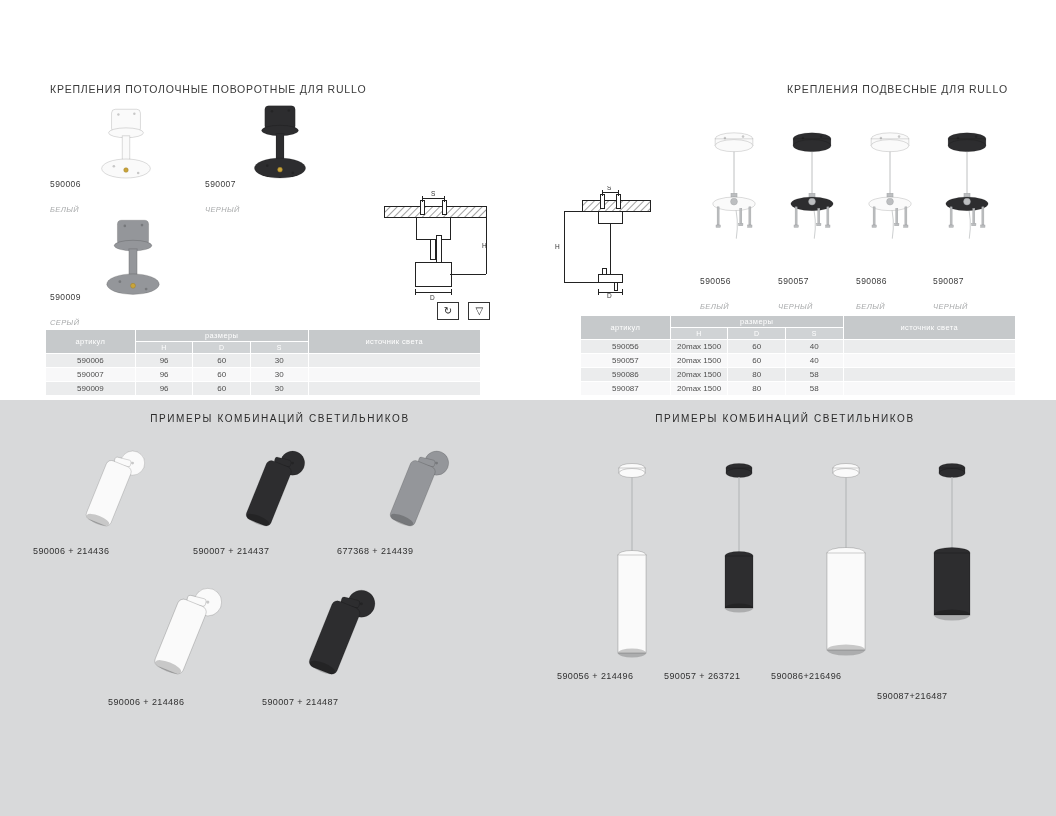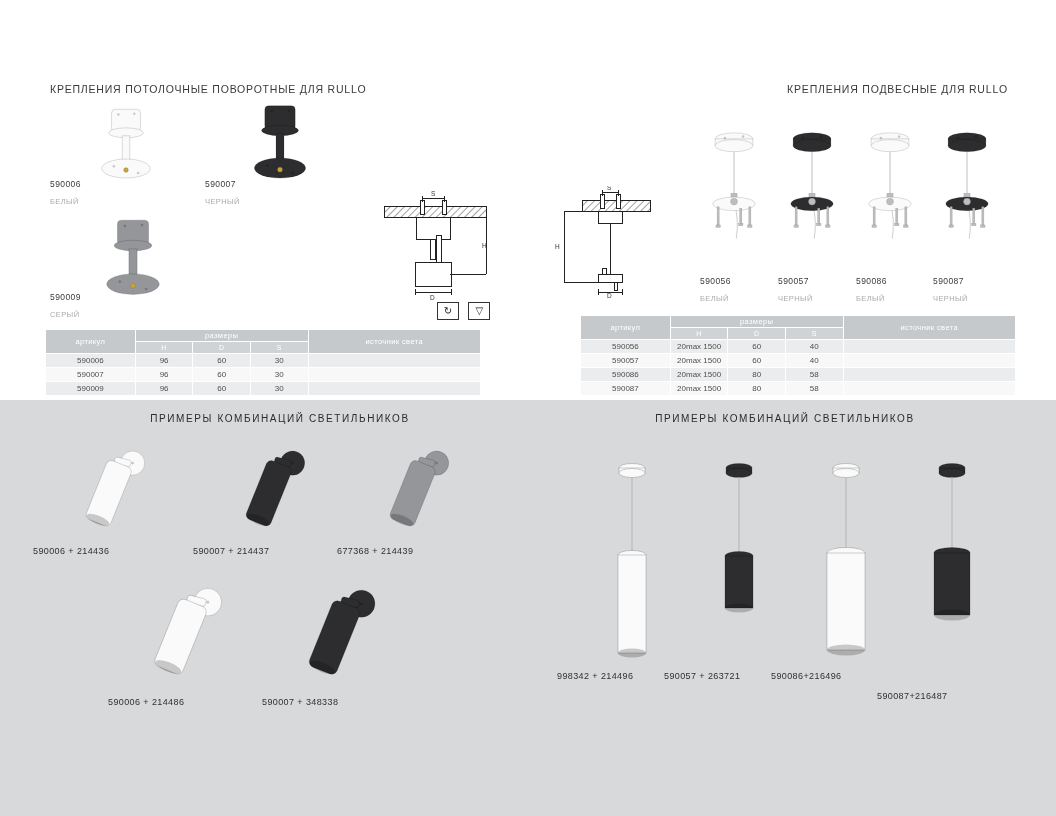--- a/index.html
+++ b/index.html
@@ -4,21 +4,21 @@
 <style>
   html,body{margin:0;padding:0;}
   body{width:1056px;height:816px;position:relative;background:#ffffff;
        font-family:"Liberation Sans", sans-serif;overflow:hidden;}
   .abs{position:absolute;}
   
   .sec-title{font-size:10.5px;letter-spacing:.8px;color:#3a3a3a;font-weight:400;}
   .combo-title{font-size:10px;letter-spacing:1.6px;color:#2b2b2b;font-weight:400;text-align:center;}
   
   .plabel .art{display:block;font-size:8.5px;color:#3a3a3a;letter-spacing:.4px;}
-  .plabel .clr{display:block;font-size:7.5px;color:#a8aaab;letter-spacing:.4px;margin-top:8px;}
+  .plabel .clr{display:block;font-size:7.5px;color:#a8aaab;letter-spacing:.4px;margin-top:16px;font-style:italic;}
   .combo-label{font-size:9px;color:#303030;letter-spacing:.4px;text-align:left;width:150px;}
   
   .prod-white{color:#fafafa;}
   .prod-black{color:#2d2d2f;}
   .prod-gray{color:#94969a;}
   .part{fill:currentColor;stroke:rgba(0,0,0,0.18);stroke-width:1;}
   .shade{fill:rgba(0,0,0,0.20);stroke:none;}
   .metal{fill:#bcbec0;stroke:#9fa1a3;stroke-width:.6;}
   .wire{stroke:#b7b9bb;stroke-width:1.2;fill:none;}
   .cord{stroke:#cfd1d2;stroke-width:1.4;fill:none;}
@@ -305,32 +305,32 @@
 <div class="abs combo-label" style="left:337px;top:546px;">677368 + 214439</div>
 
 <svg class="abs prod-white" style="left:126px;top:578px;" width="112" height="112" viewBox="0 0 120 130">
     <use href="#sym-spot"></use>
   </svg>
 <div class="abs combo-label" style="left:108px;top:697px;">590006 + 214486</div>
 
 <svg class="abs prod-black" style="left:282px;top:580px;" width="108" height="110" viewBox="0 0 120 130">
     <use href="#sym-spot"></use>
   </svg>
-<div class="abs combo-label" style="left:262px;top:697px;">590007 + 348338</div>
+<div class="abs combo-label" style="left:262px;top:697px;">590007 + 214487</div>
 
 <svg class="abs prod-white" style="left:592px;top:460px;" width="80" height="200" viewBox="0 0 80 200">
   <ellipse cx="40" cy="8" rx="13" ry="4.5" class="part"></ellipse>
     <rect x="27" y="8" width="26" height="5" class="part" stroke="none"></rect>
     <ellipse cx="40" cy="13" rx="13" ry="4.5" class="part"></ellipse>
   <line x1="40" y1="17" x2="40" y2="95" class="wire"></line>
   <ellipse cx="40" cy="95" rx="14" ry="4.5" class="part"></ellipse>
   <rect x="26" y="95" width="28" height="98" class="part"></rect>
   <ellipse cx="40" cy="193" rx="14" ry="4.5" class="shade"></ellipse>
 </svg>
-<div class="abs combo-label" style="left:557px;top:671px;">998342 + 214496</div>
+<div class="abs combo-label" style="left:557px;top:671px;">590056 + 214496</div>
 
 <svg class="abs prod-black" style="left:699px;top:460px;" width="80" height="200" viewBox="0 0 80 200">
   <ellipse cx="40" cy="8" rx="13" ry="4.5" class="part"></ellipse>
     <rect x="27" y="8" width="26" height="5" class="part" stroke="none"></rect>
     <ellipse cx="40" cy="13" rx="13" ry="4.5" class="part"></ellipse>
   <line x1="40" y1="17" x2="40" y2="96" class="wire"></line>
   <ellipse cx="40" cy="96" rx="14" ry="4.5" class="part"></ellipse>
   <rect x="26" y="96" width="28" height="52" class="part"></rect>
   <ellipse cx="40" cy="148" rx="14" ry="4.5" class="shade"></ellipse>
 </svg>

